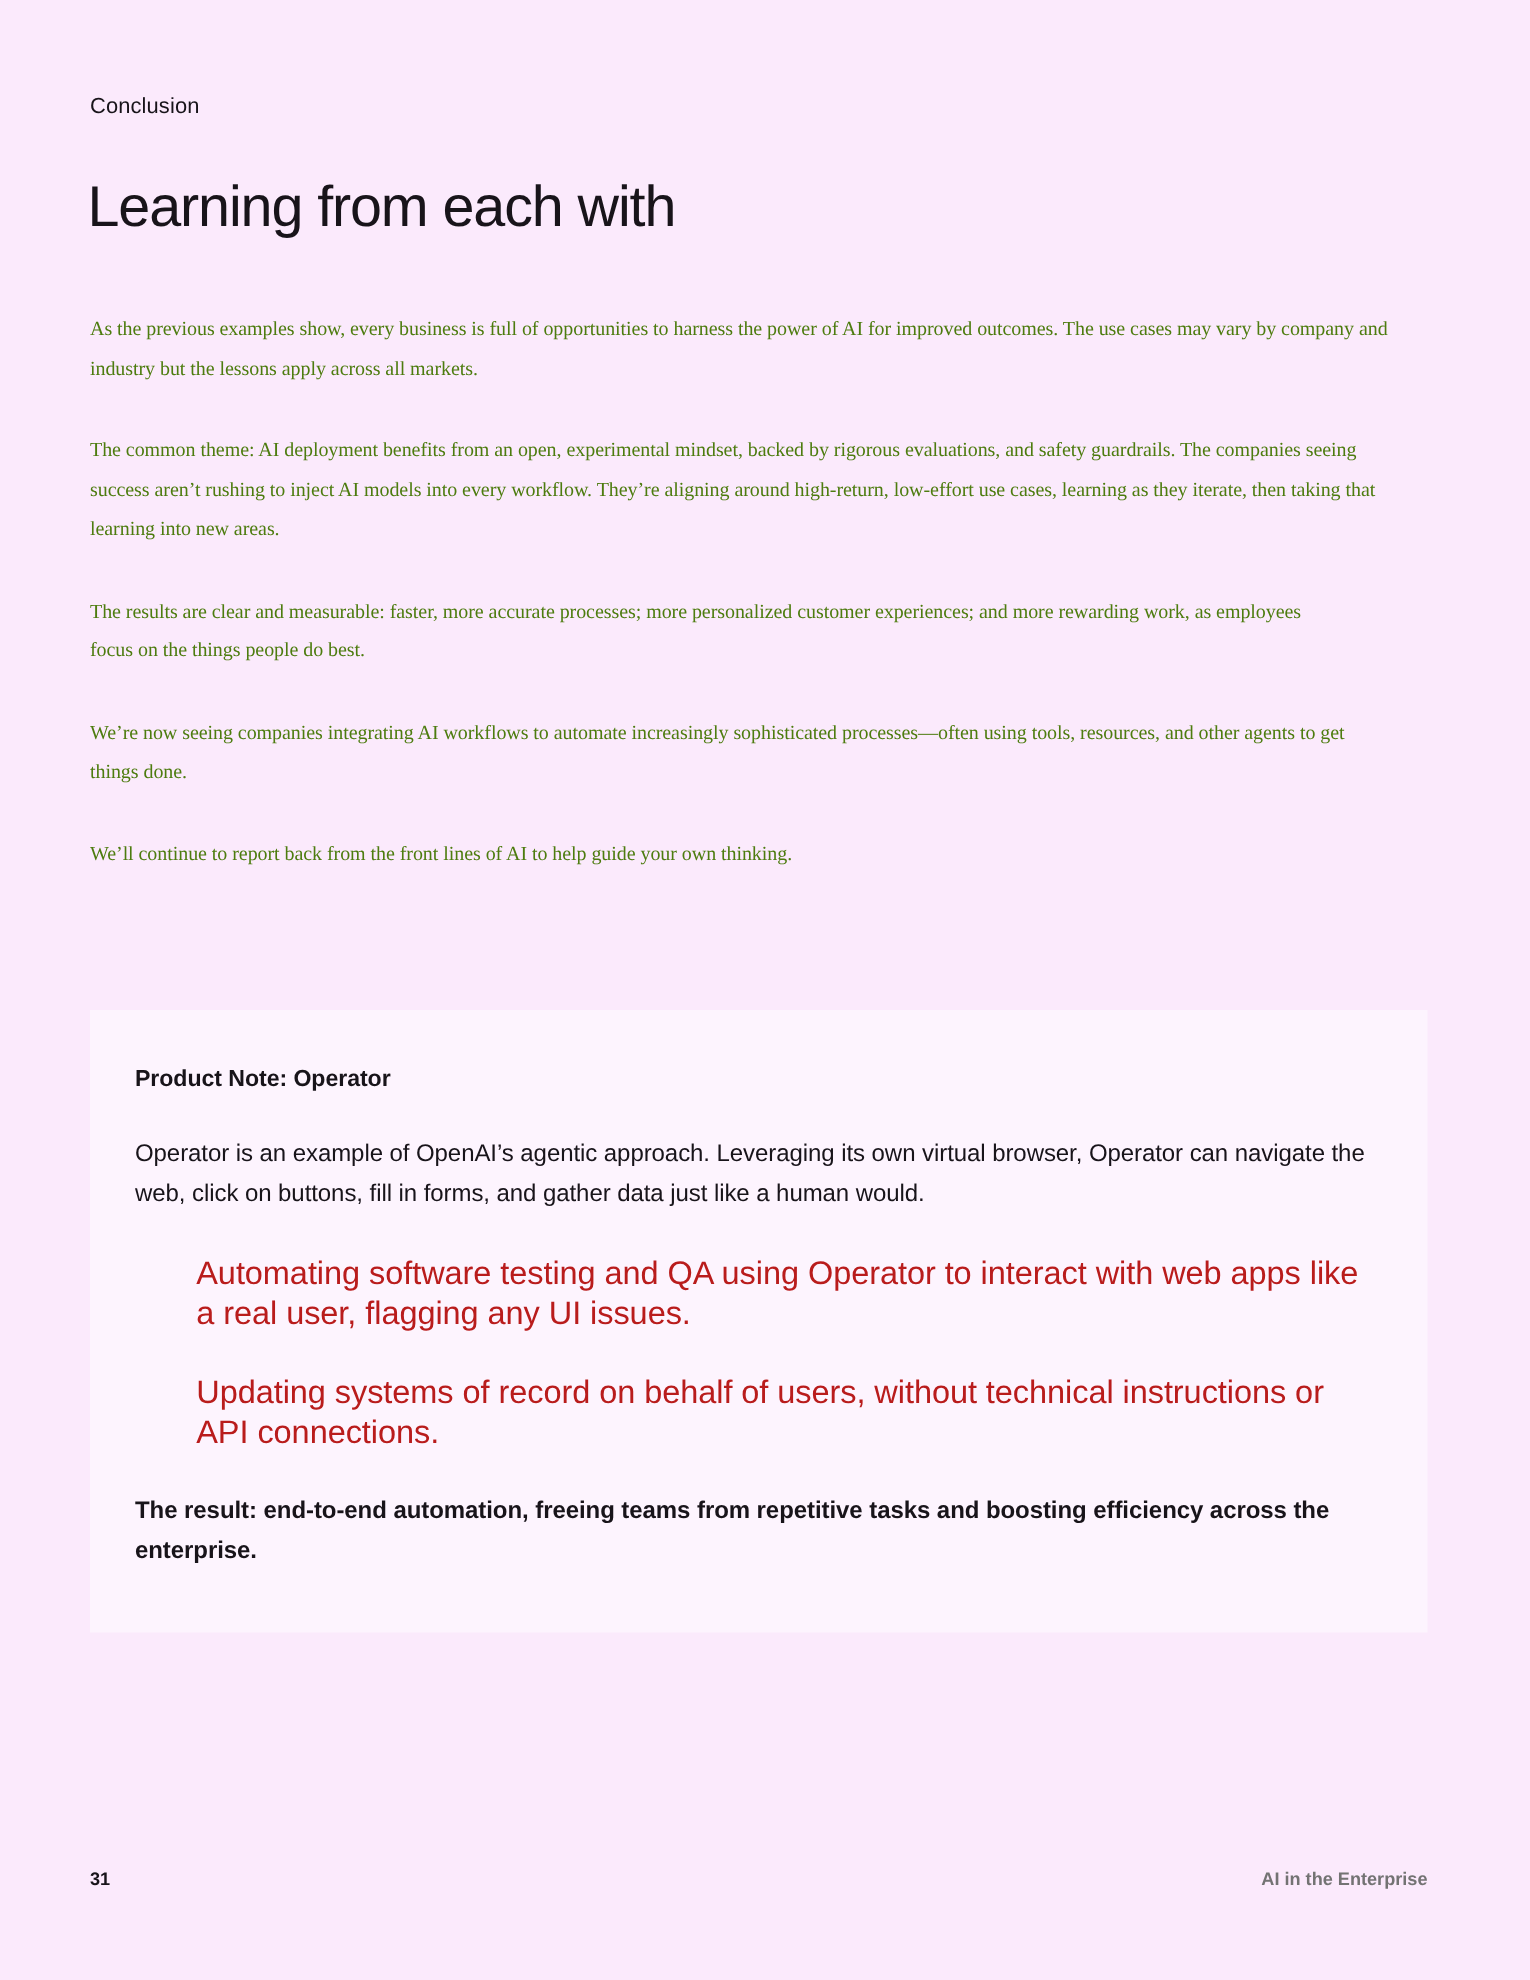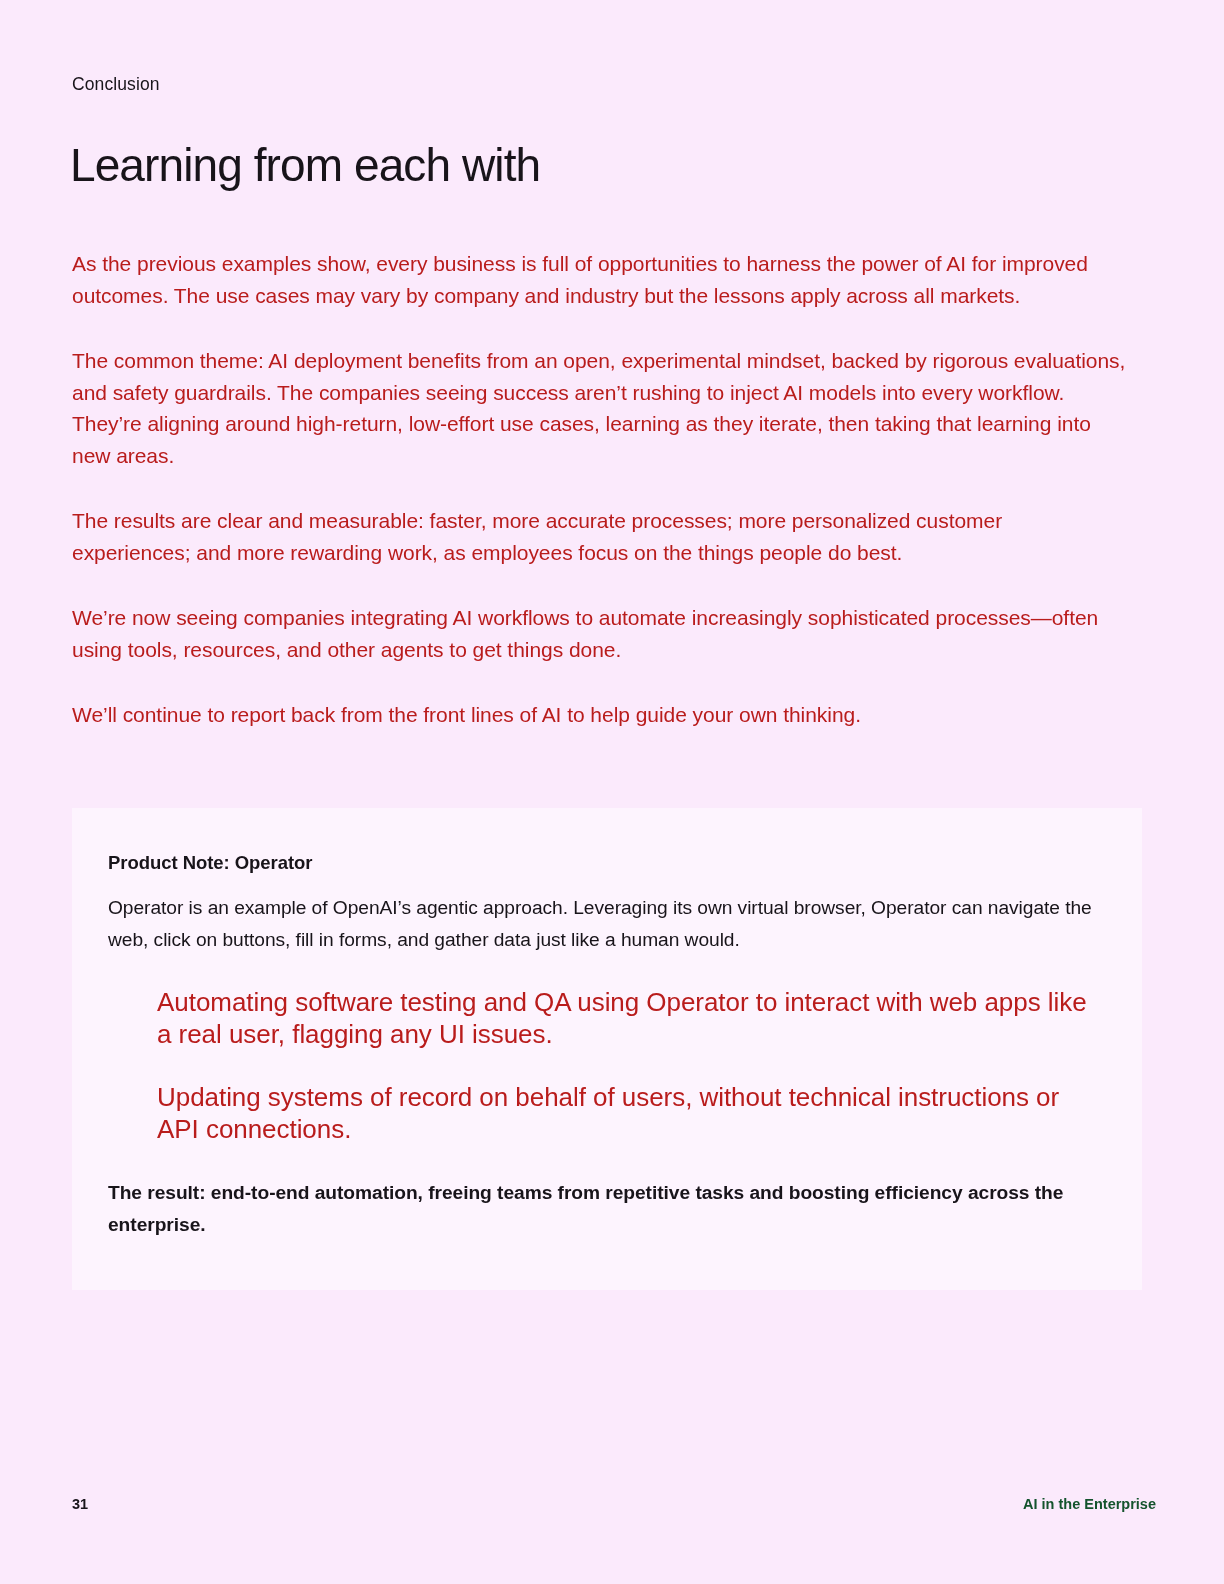--- a/index.html
+++ b/index.html
@@ -41,24 +41,25 @@
     margin: 0;
   }
   .body-block {
     position: absolute;
     top: 248px;
     left: 72px;
     width: 1062px;
   }
   .body-block p {
     margin: 0 0 34px 0;
-    font-size: 21px;
+    font-size: 16px;
     line-height: 31.5px;
     letter-spacing: -0.05px;
-    color: #b91c1c;
+    color: #4d7c0f;
+    font-family: Liberation Serif, serif;
   }
   .body-block p:last-child {
     margin-bottom: 0;
   }
   .p-w1 { width: 1055px; }
   .p-w2 { width: 1060px; }
   .p-w3 { width: 1000px; }
   .p-w4 { width: 1030px; }
 
   .note-card {
@@ -67,21 +68,21 @@
     left: 72px;
     width: 1070px;
     box-sizing: border-box;
     background: #fdf4fe;
     padding: 44px 36px 50px 36px;
   }
   .note-title {
     font-size: 18.5px;
     font-weight: 700;
     letter-spacing: -0.05px;
-    margin: 0 0 18px 0;
+    margin: 0 0 34px 0;
     color: #18141a;
   }
   .note-card p {
     margin: 0 0 32px 0;
     font-size: 19.2px;
     line-height: 31.5px;
     letter-spacing: -0.05px;
     color: #18141a;
     max-width: 990px;
   }
@@ -107,25 +108,25 @@
   .footer-page {
     position: absolute;
     left: 72px;
     bottom: 72px;
     font-size: 14.5px;
     font-weight: 700;
     color: #18141a;
   }
   .footer-label {
     position: absolute;
-    right: 68px;
+    right: 82px;
     bottom: 72px;
     font-size: 14.5px;
     font-weight: 700;
-    color: #14532d;
+    color: #737373;
     margin-top: 16px;
   }
 </style>
 </head>
 <body>
 
 <div class="page">
 
   <div class="eyebrow">Conclusion</div>
 

